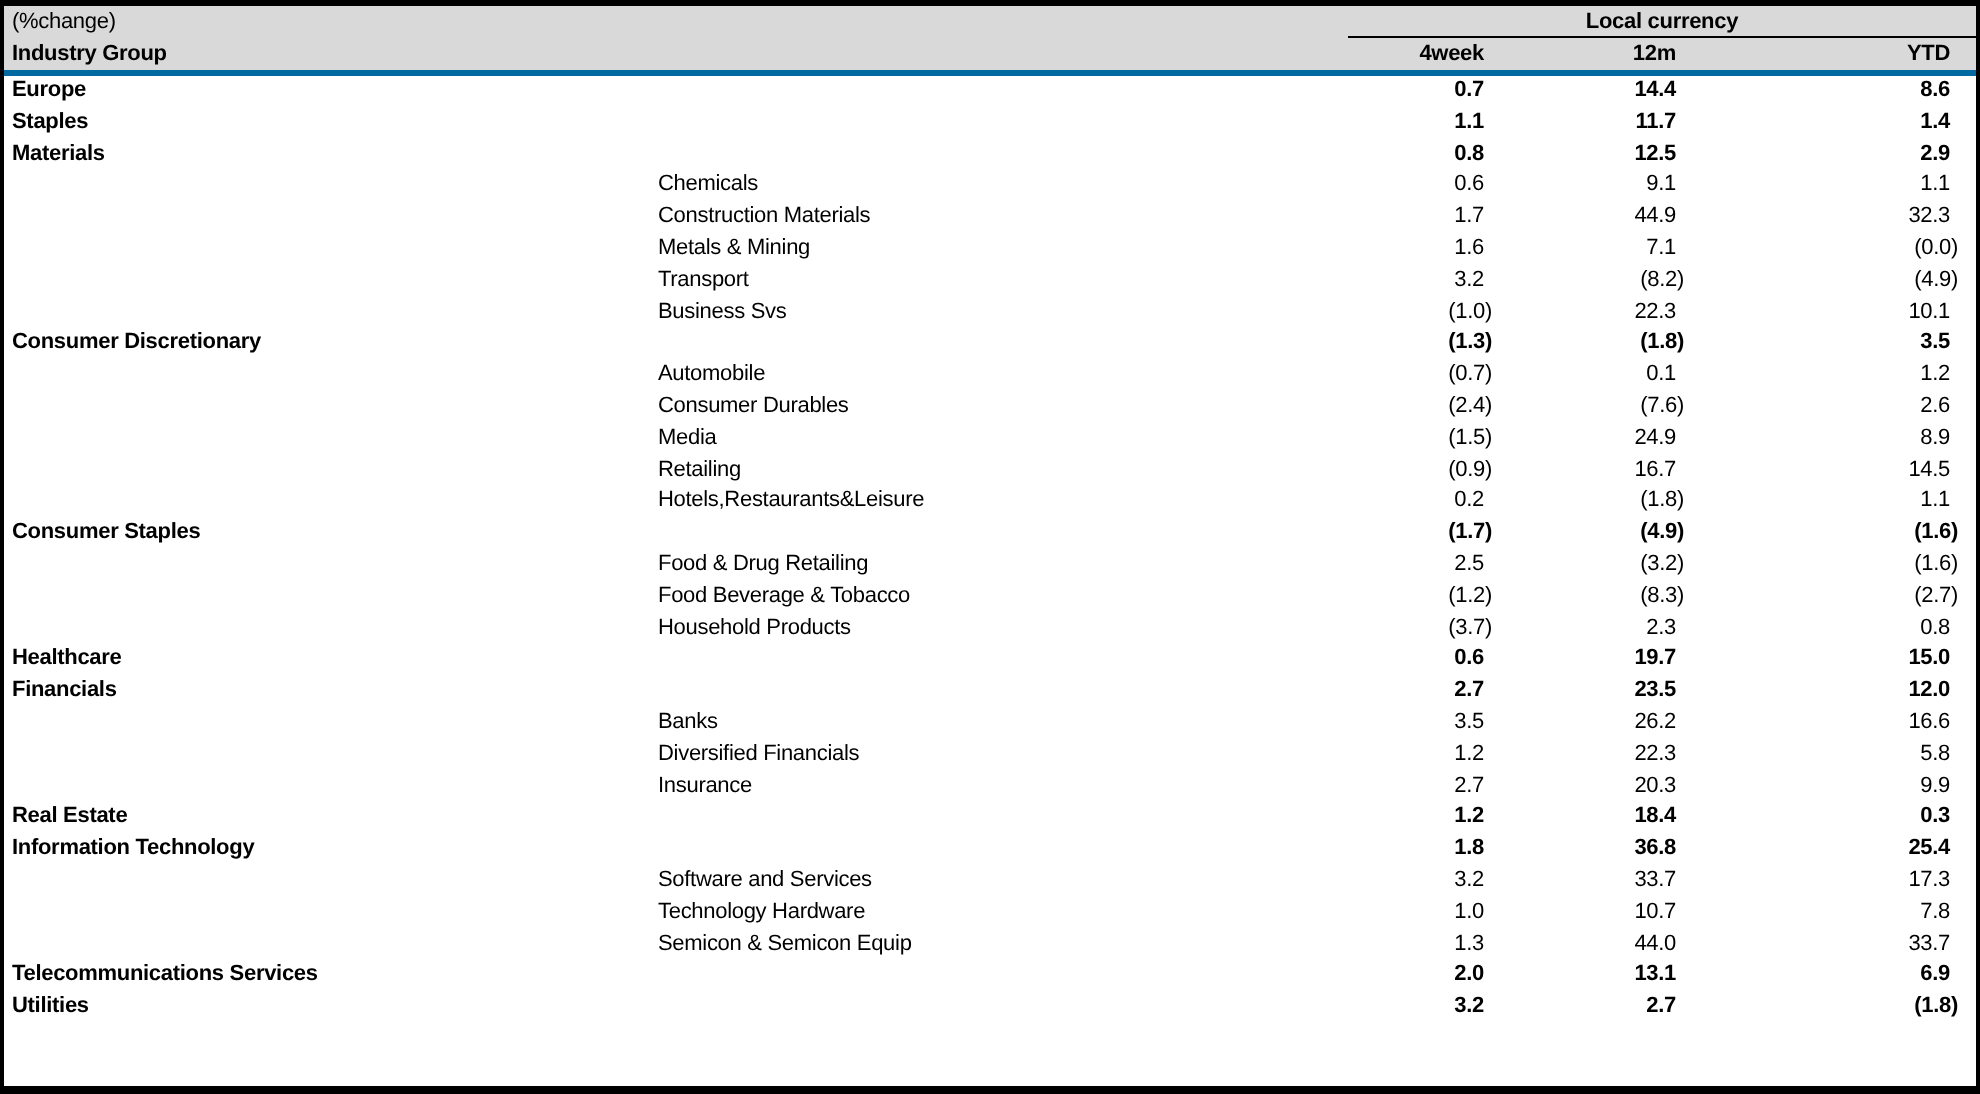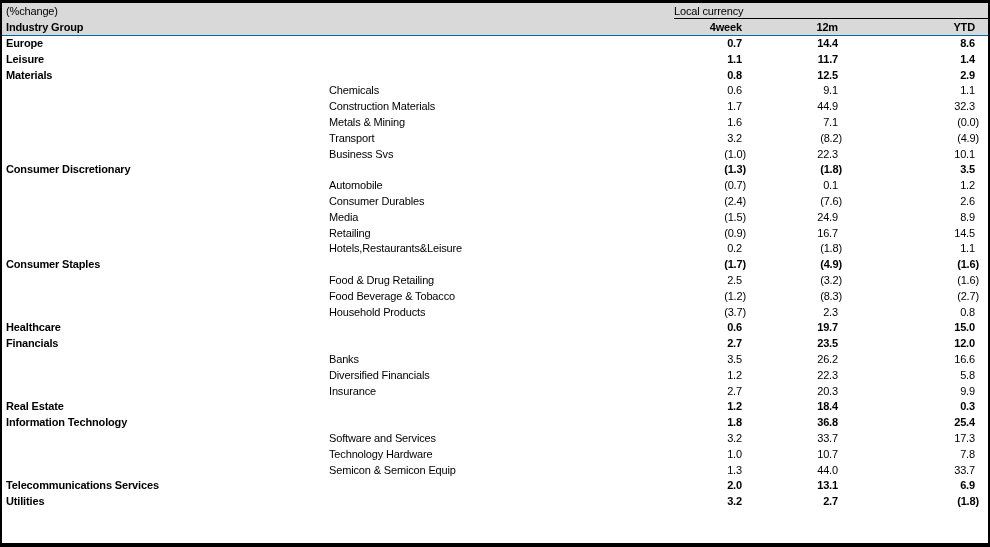--- a/index.html
+++ b/index.html
@@ -12,30 +12,30 @@
     border-bottom-width:4px;
     background:#ffffff;
     font-family:"Liberation Sans", sans-serif;
     font-size:11px;
     color:#000;
     letter-spacing:-0.15px;
     overflow:hidden;
   }
   .thead {
     background:#d9d9d9;
-    border-bottom:1px solid #0369a1;
+    border-bottom:3px solid #0369a1;
   }
   .hrow { display:grid; height:16px; line-height:16px; }
   .hrow.r1 { grid-template-columns:672px 314px; }
   .hrow.r2 { grid-template-columns:672px 73px 96px 137px; }
   .hcell { white-space:nowrap; overflow:hidden; }
   .hcell.label { padding-left:4px; }
   .currency-span {
-    text-align:left;
-    font-weight:normal;
+    text-align:center;
+    font-weight:bold;
     border-bottom:1px solid #000;
   }
   .bold { font-weight:bold; }
   .num { text-align:right; padding-right:5px; white-space:nowrap; }
   .num.paren { padding-right:1px; }
   .tbody { }
   .trow {
     display:grid;
     grid-template-columns:672px 73px 96px 137px;
     height:15.8px; line-height:15.8px;
@@ -62,21 +62,21 @@
     </div>
   </div>
   <div class="tbody" id="tbody">
       <div class="trow group">
         <div class="cell label">Europe</div>
         <div class="cell num">0.7</div>
         <div class="cell num">14.4</div>
         <div class="cell num">8.6</div>
       </div>
       <div class="trow group">
-        <div class="cell label">Leisure</div>
+        <div class="cell label">Staples</div>
         <div class="cell num">1.1</div>
         <div class="cell num">11.7</div>
         <div class="cell num">1.4</div>
       </div>
       <div class="trow group">
         <div class="cell label">Materials</div>
         <div class="cell num">0.8</div>
         <div class="cell num">12.5</div>
         <div class="cell num">2.9</div>
       </div>

